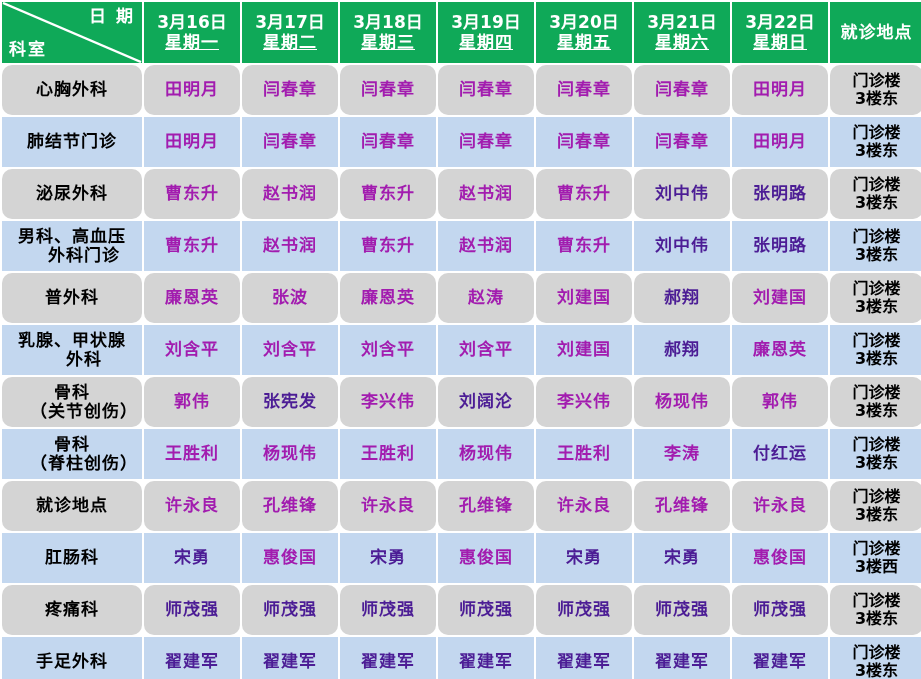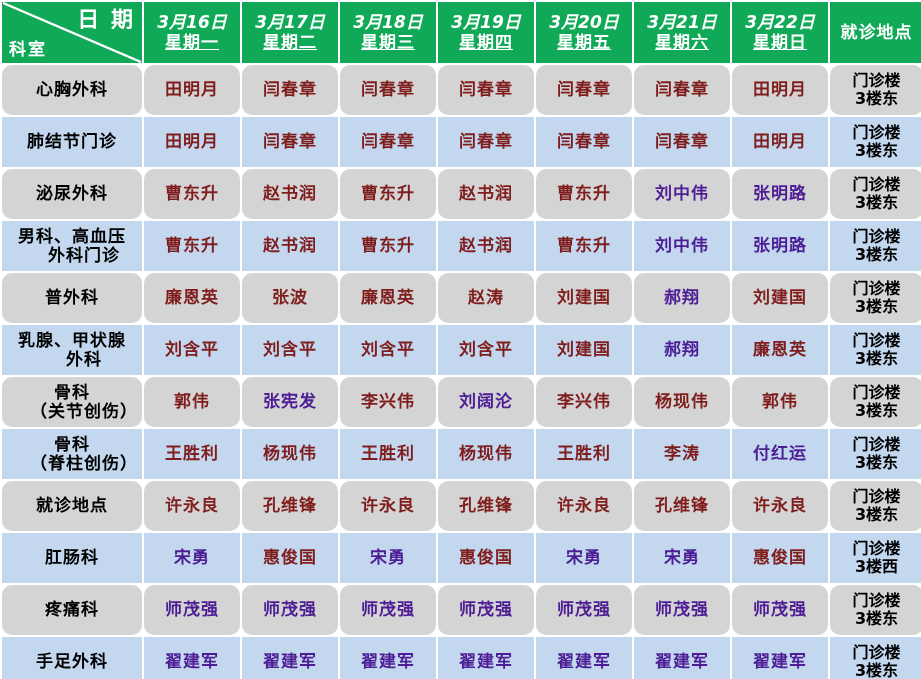--- a/index.html
+++ b/index.html
@@ -47,51 +47,51 @@
   th.corner-cell .diag-line {
     position: absolute;
     left: 0; top: 0;
     width: 100%; height: 100%;
     display: block;
   }
   th.corner-cell .corner-label-date {
     position: absolute;
     top: 5px;
     right: 7px;
-    font-size: 22px;
+    font-size: 17px;
     letter-spacing: 2px;
     color: #ffffff;
     z-index: 2;
   }
   th.corner-cell .corner-label-dept {
     position: absolute;
     bottom: 4px;
     left: 7px;
     font-size: 17px;
     letter-spacing: 2px;
     color: #ffffff;
     z-index: 2;
   }
-  th.date-col .date-line1 { display: block; font-size: 17px; letter-spacing: 0px; font-style: italic; }
+  th.date-col .date-line1 { display: block; font-size: 17px; letter-spacing: 0px; }
   th.date-col .date-line2 { display: block; font-size: 17px; letter-spacing: 1px; text-decoration: underline; }
   th.place-col { font-size: 17px; letter-spacing: 1px; }
 
   
   tbody td {
     font-size: 17px;
     height: 50px;
   }
   tr.row-gray td { background: #D4D4D4; border-radius: 10px; }
   tr.row-blue td { background: #C3D7EF; }
 
   td.dept-cell { color: #000000; letter-spacing: 1px; font-size: 17px; }
   td.dept-cell .dept-l1 { display: block; }
   td.dept-cell .dept-l2 { display: block; margin-left: 24px; }
   td.name-cell { letter-spacing: 1px; font-size: 17px; }
-  td.name-cell.c-red { color: #7f1d1d; }
+  td.name-cell.c-red { color: #a21caf; }
   td.name-cell.c-black { color: #4c1d95; }
   td.place-cell {
     color: #000000;
     font-size: 16px;
     letter-spacing: 0px;
   }
   td.place-cell .pl1 { display: block; }
   td.place-cell .pl2 { display: block; }
 
   

